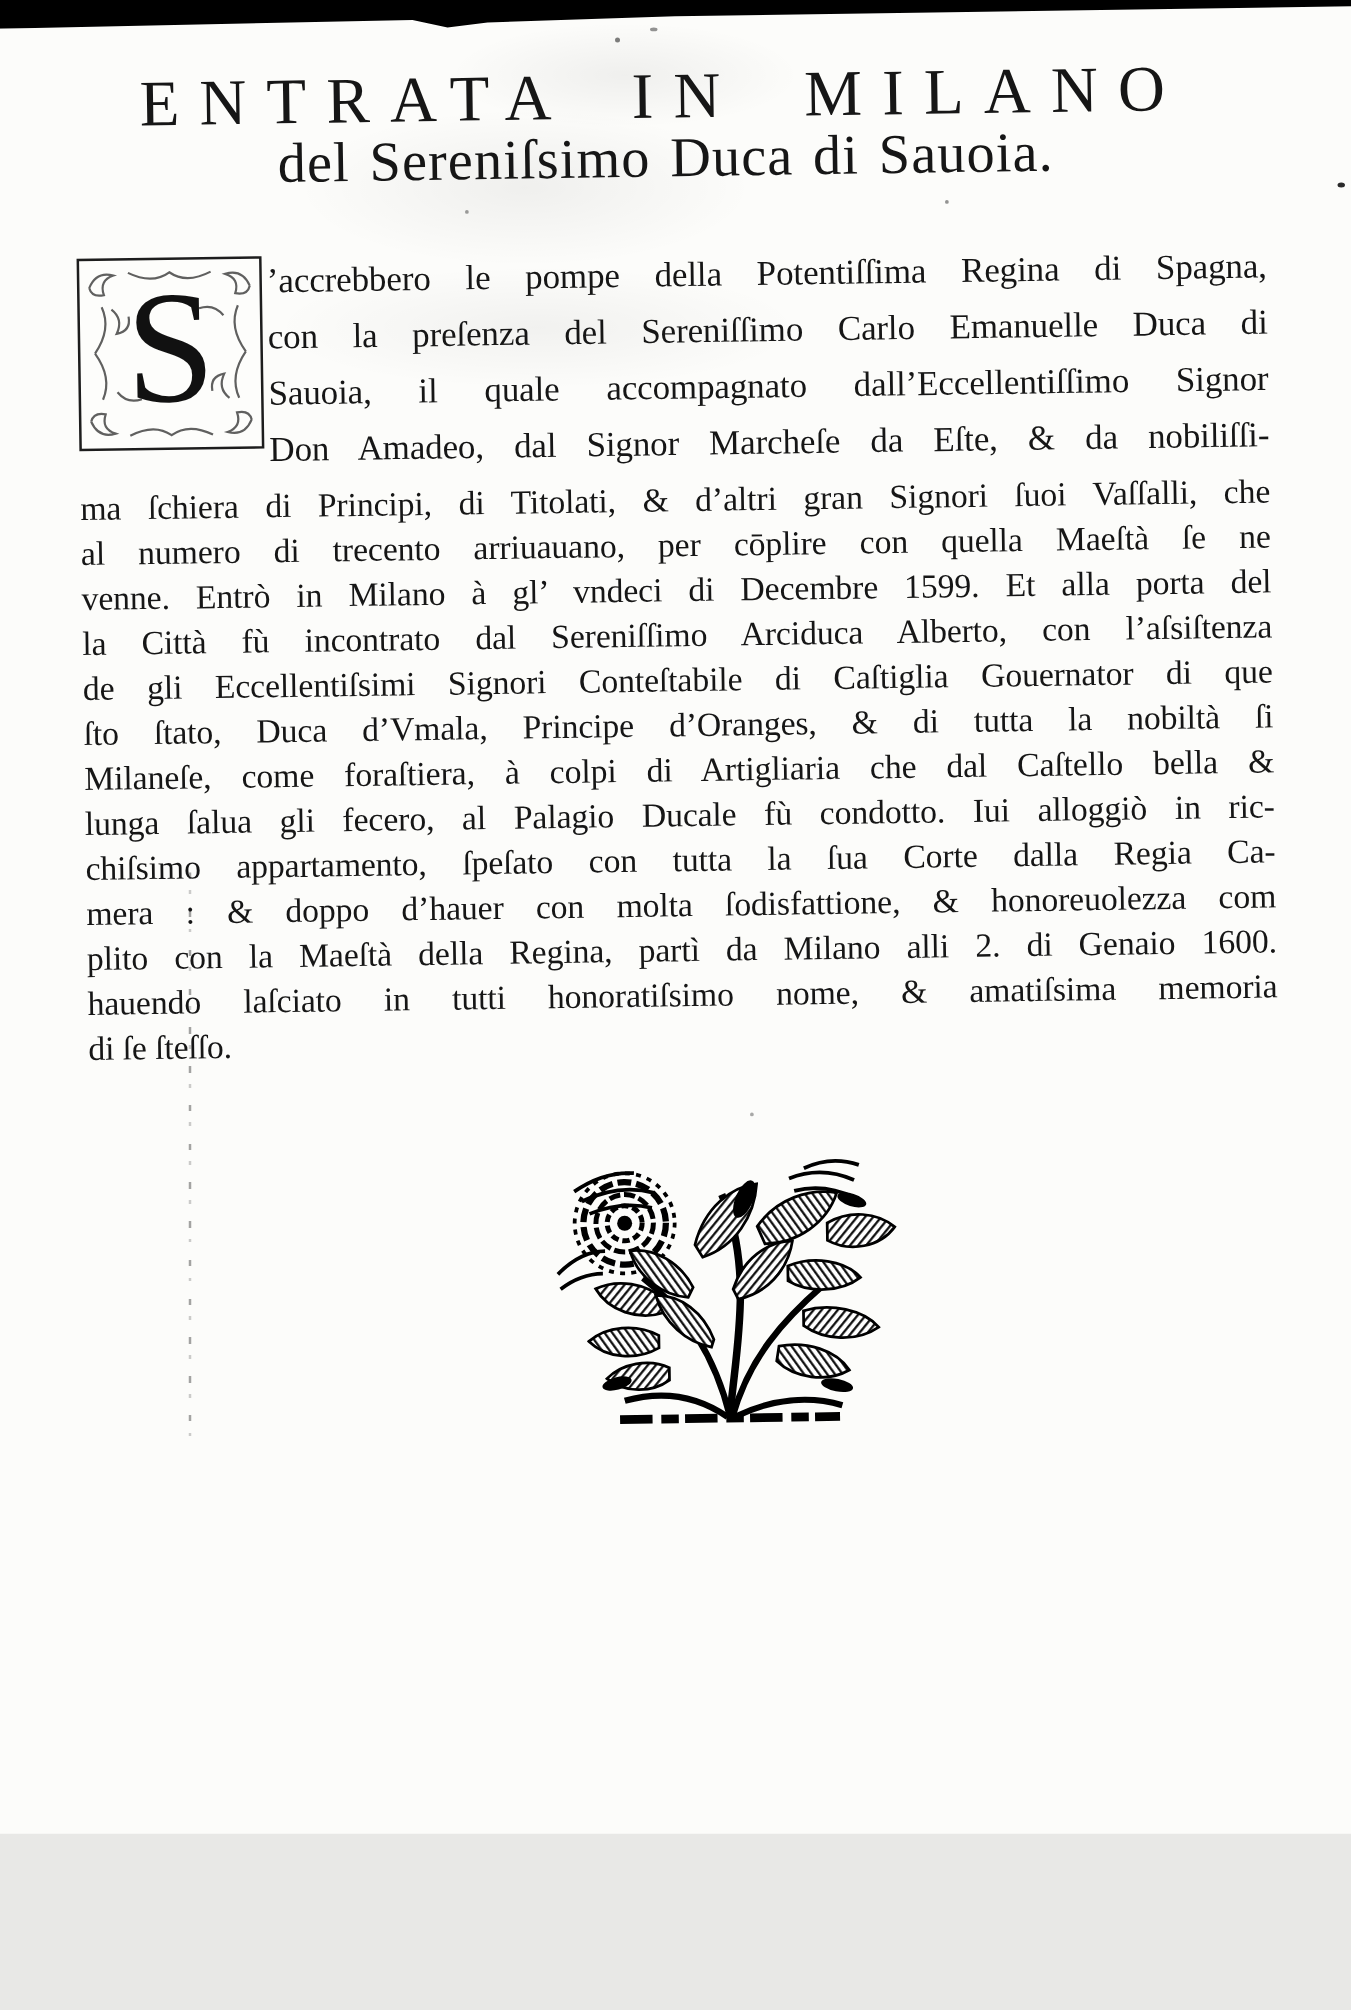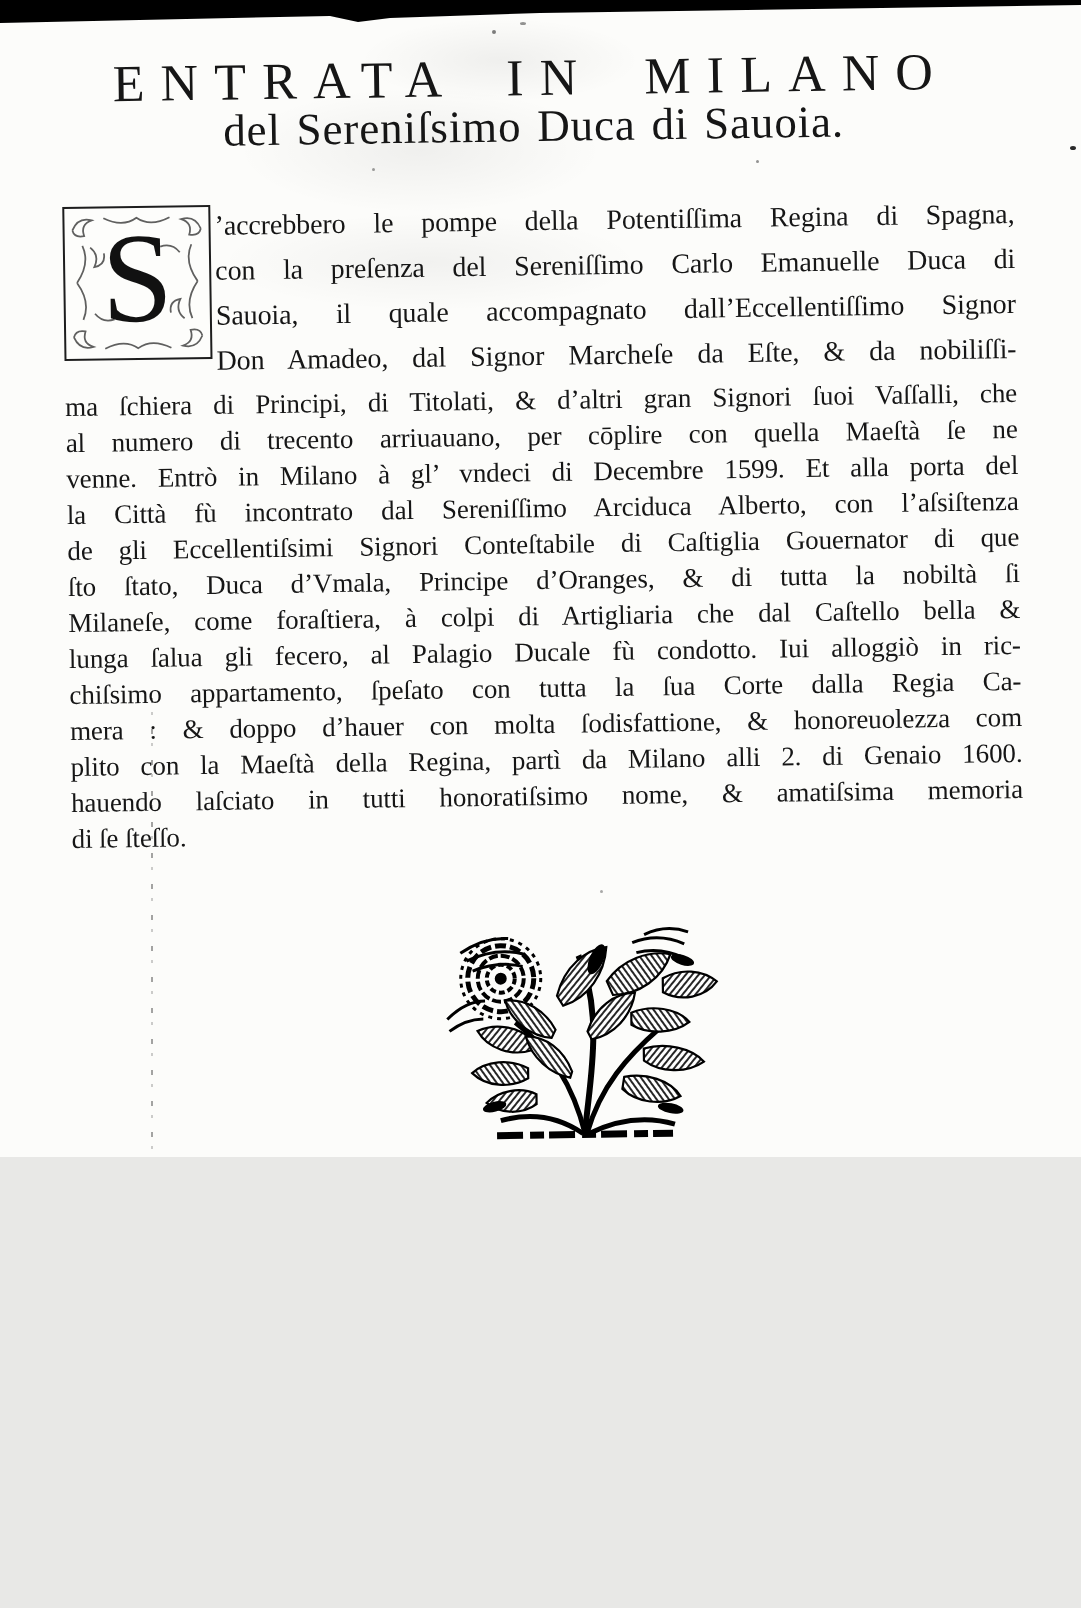--- a/index.html
+++ b/index.html
@@ -7,21 +7,21 @@
     --paper:#fcfcfa;
   }
   html,body{margin:0;padding:0;}
   body{
     width:1081px;height:1608px;
     background:#e8e8e6;
     font-family:"Liberation Serif","DejaVu Serif",serif;
     overflow:hidden;
   }
   .page{
-    position:relative;width:1081px;height:1157px;
+    position:relative;width:1081px;height:1467px;
     background:
       radial-gradient(ellipse 260px 90px at 420px 150px, rgba(0,0,0,0.05), rgba(0,0,0,0) 70%),
       radial-gradient(ellipse 300px 70px at 430px 262px, rgba(0,0,0,0.045), rgba(0,0,0,0) 70%),
       radial-gradient(ellipse 200px 60px at 500px 60px, rgba(0,0,0,0.05), rgba(0,0,0,0) 70%),
       var(--paper);
     overflow:hidden;
     text-decoration:underline;
   }
   
   .scan-tear{

